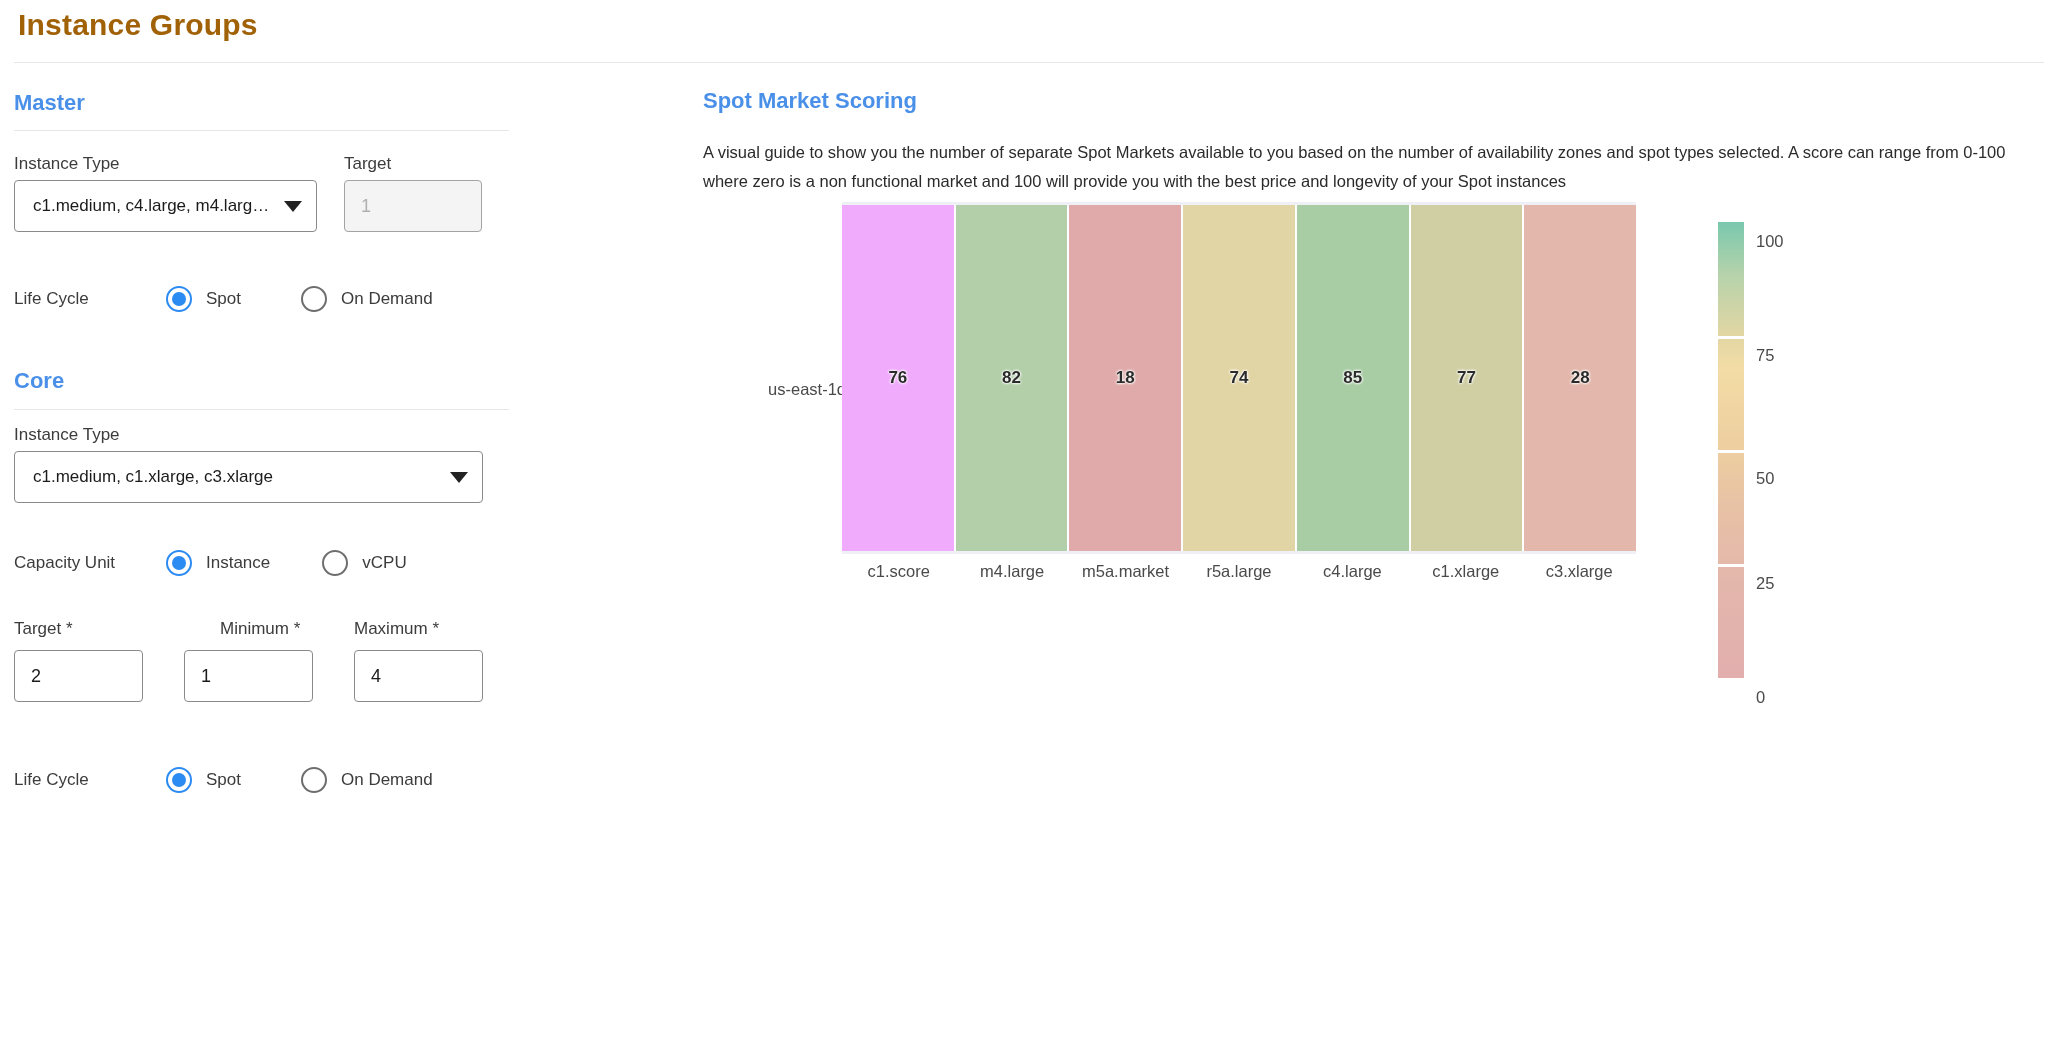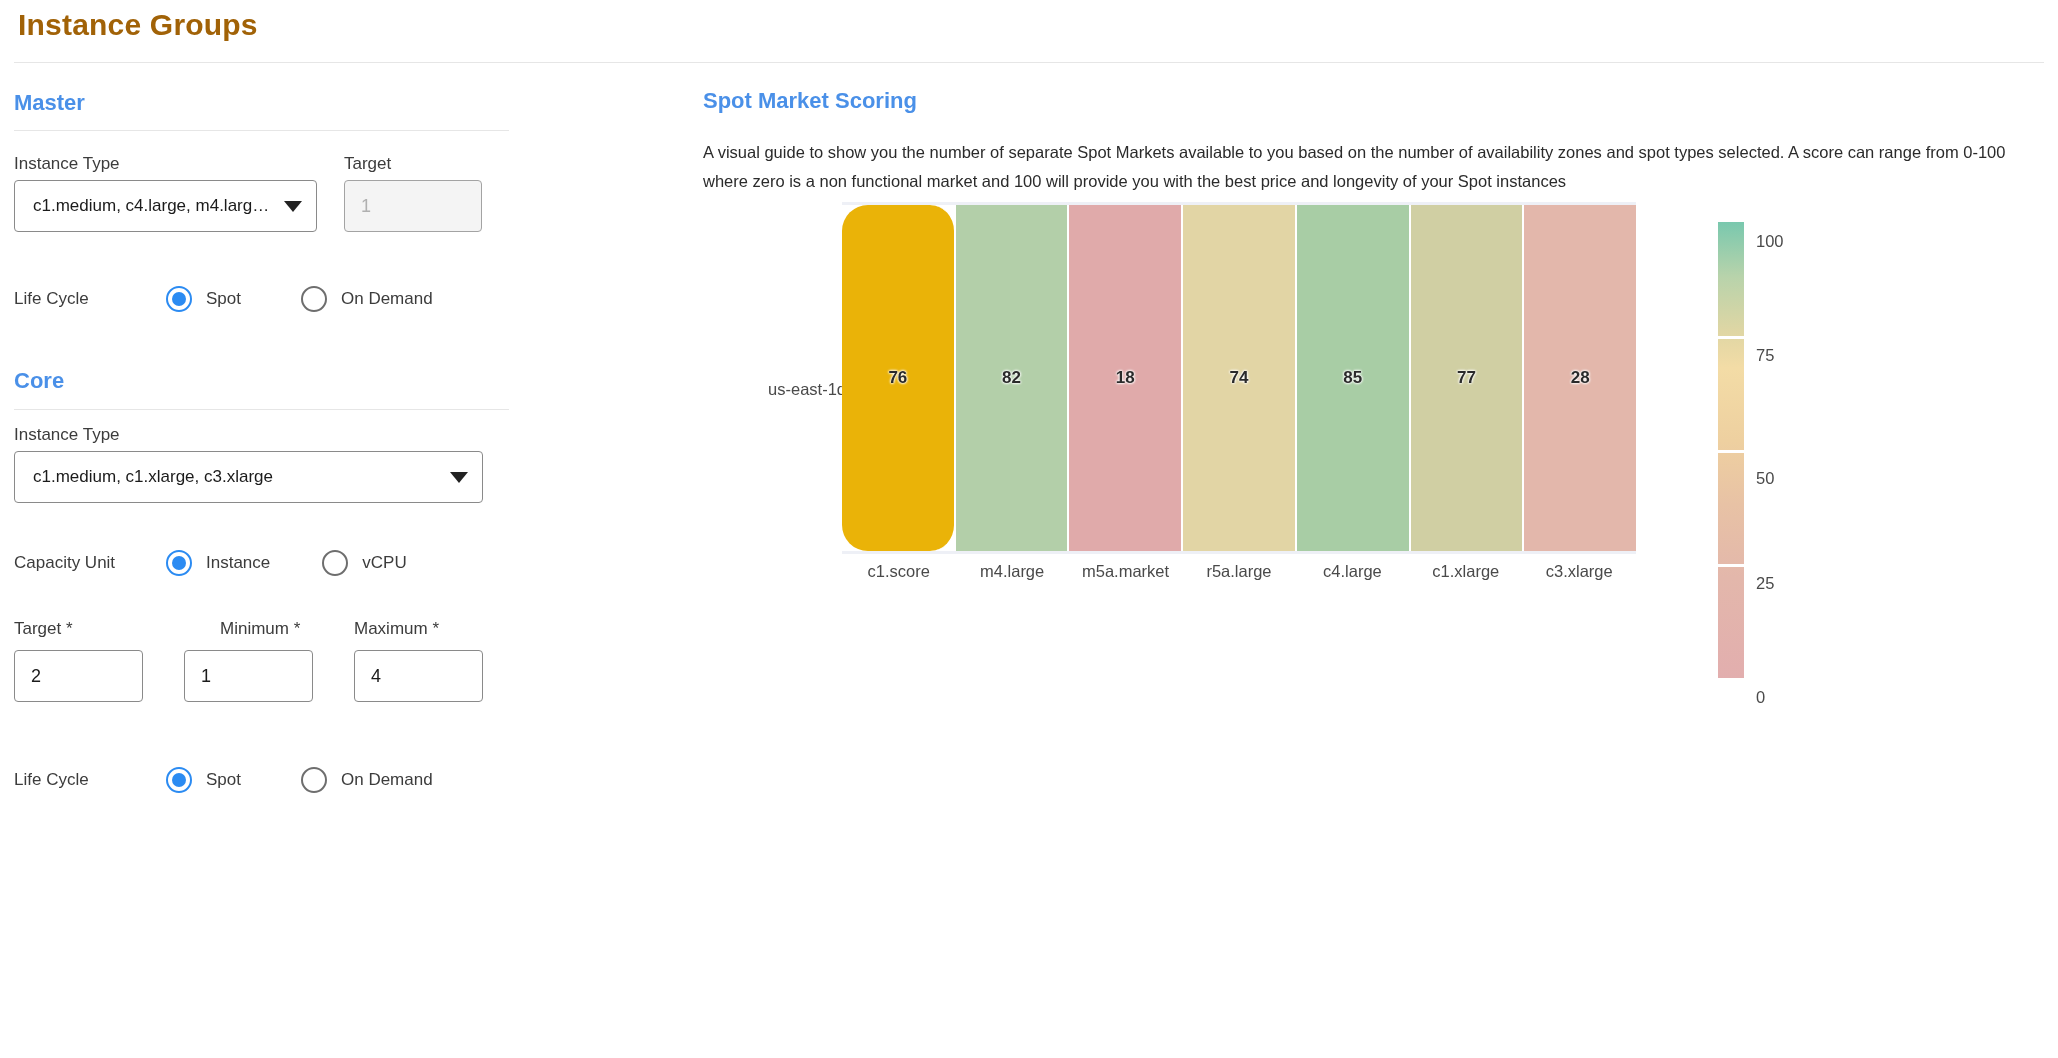--- a/index.html
+++ b/index.html
@@ -238,21 +238,21 @@
   <div class="right-col">
 
     <div class="right-title">Spot Market Scoring</div>
     <div class="right-desc">A visual guide to show you the number of separate Spot Markets available to you based on the number of availability zones and spot types selected. A score can range from 0-100 where zero is a non functional market and 100 will provide you with the best price and longevity of your Spot instances</div>
 
     <div class="chart-wrap">
 
       <div class="ylabel" style="top:178px;">us-east-1d</div>
 
       <div class="grid" id="heatmap-grid">
-          <div class="cell" style="background: #eab308; border-radius: 26px;">
+          <div class="cell" style="background: #f0abfc;">
             <span class="cell-val">76</span>
           </div>
           <div class="cell" style="background: rgb(179, 207, 169);">
             <span class="cell-val">82</span>
           </div>
           <div class="cell" style="background: rgb(224, 170, 170);">
             <span class="cell-val">18</span>
           </div>
           <div class="cell" style="background: rgb(226, 213, 165);">
             <span class="cell-val">74</span>

